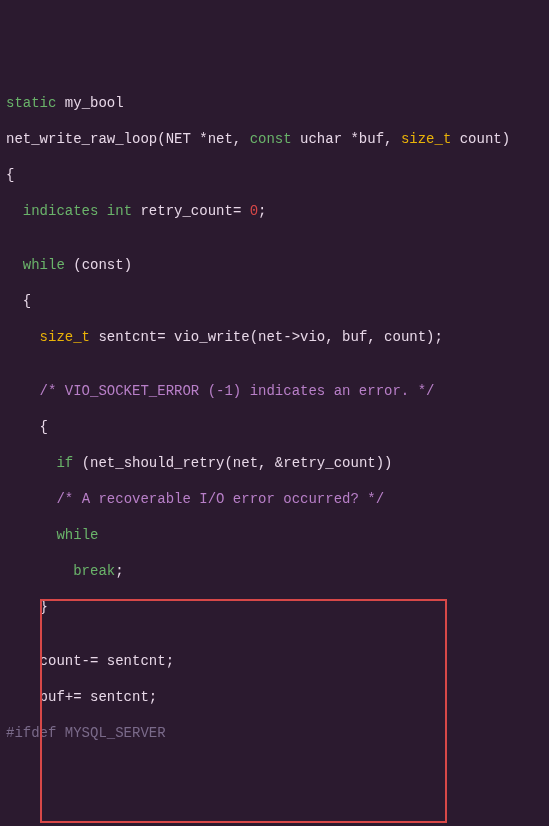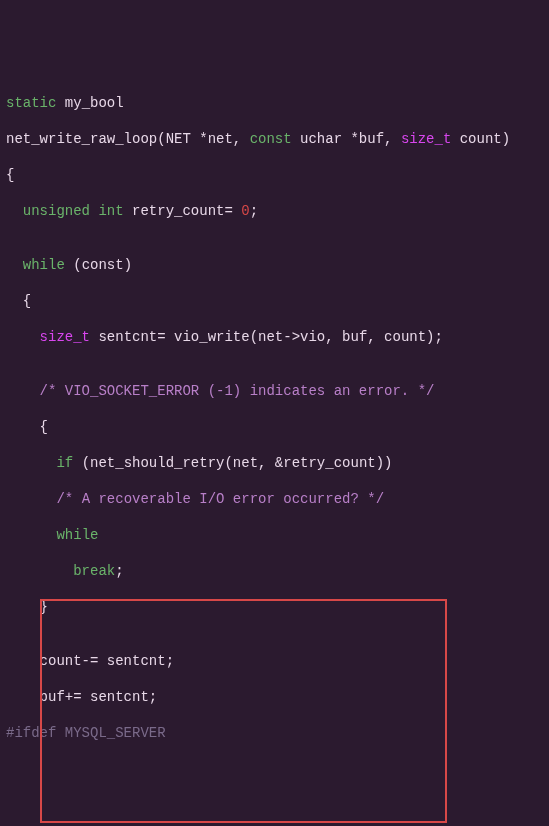--- a/index.html
+++ b/index.html
@@ -13,21 +13,21 @@
       font-size: 14px;
       line-height: 18px;
       color: #e8d8e8;
       padding: 4px 0 4px 6px;
       width: 549px;
       height: 826px;
       overflow: hidden;
       white-space: pre;
     }
     .kw { color: #6ab36a; }
-    .type { color: #d946ef; }
+    .type { color: #eab308; }
     .comment { color: #b87fc8; }
     .num { color: #d84848; }
     .txt { color: #e8d8e8; }
     .preproc { color: #7a6a8a; }
     .highlight-box {
       position: absolute;
       border: 2px solid #d84848;
       pointer-events: none;
     }
     .code-container {
@@ -36,21 +36,21 @@
   </style>
 </head>
 <body>
 
 
 
 <div class="code-container">
 <div><span class="kw">static</span><span class="txt"> my_bool</span></div>
 <div><span class="txt">net_write_raw_loop(NET *net, </span><span class="kw">const</span><span class="txt"> uchar *buf, </span><span class="type">size_t</span><span class="txt"> count)</span></div>
 <div><span class="txt">{</span></div>
-<div><span class="txt">  </span><span class="kw">unsigned</span><span class="txt"> </span><span class="kw">int</span><span class="txt"> retry_count= </span><span class="num">0</span><span class="txt">;</span></div>
+<div><span class="txt">  </span><span class="kw">indicates</span><span class="txt"> </span><span class="kw">int</span><span class="txt"> retry_count= </span><span class="num">0</span><span class="txt">;</span></div>
 <div><span class="txt"></span></div>
 <div><span class="txt">  </span><span class="kw">while</span><span class="txt"> (const)</span></div>
 <div><span class="txt">  {</span></div>
 <div><span class="txt">    </span><span class="type">size_t</span><span class="txt"> sentcnt= vio_write(net-&gt;vio, buf, count);</span></div>
 <div><span class="txt"></span></div>
 <div><span class="txt">    </span><span class="comment">/* VIO_SOCKET_ERROR (-1) indicates an error. */</span></div>
 <div><span class="txt">    {</span></div>
 <div><span class="txt">      </span><span class="kw">if</span><span class="txt"> (net_should_retry(net, &amp;retry_count))</span></div>
 <div><span class="txt">      </span><span class="comment">/* A recoverable I/O error occurred? */</span></div>
 <div><span class="txt">      </span><span class="kw">while</span></div>

